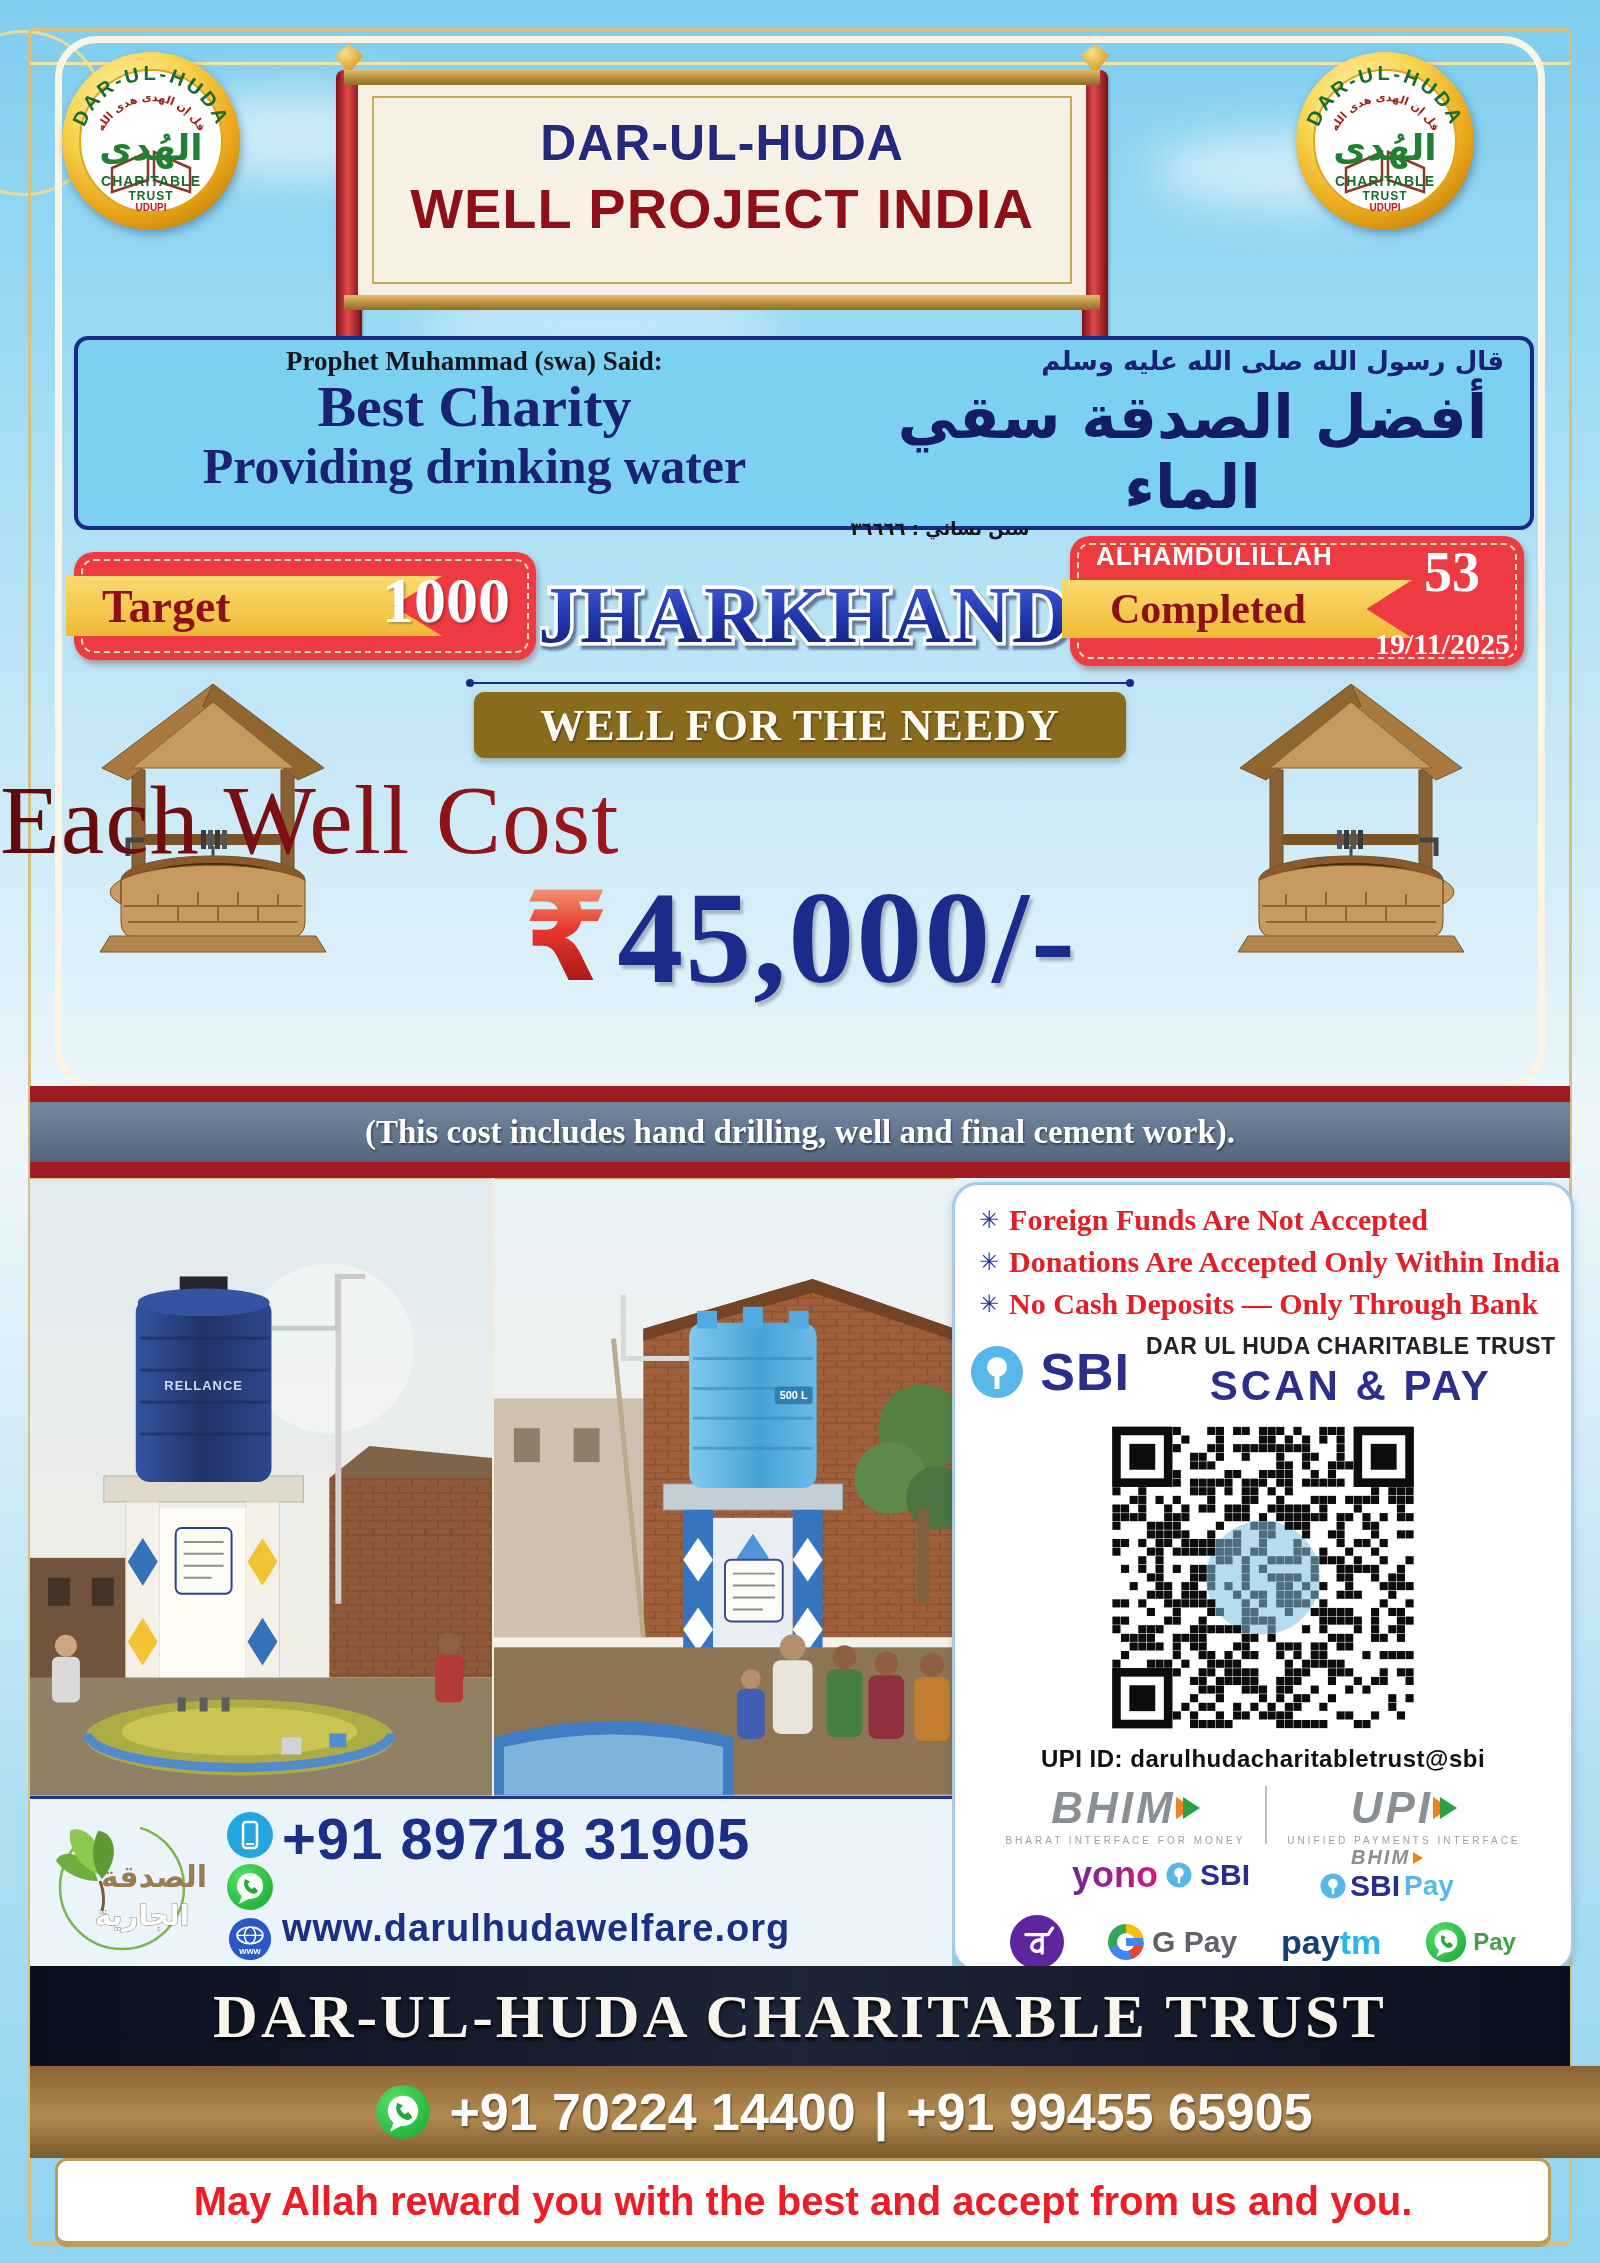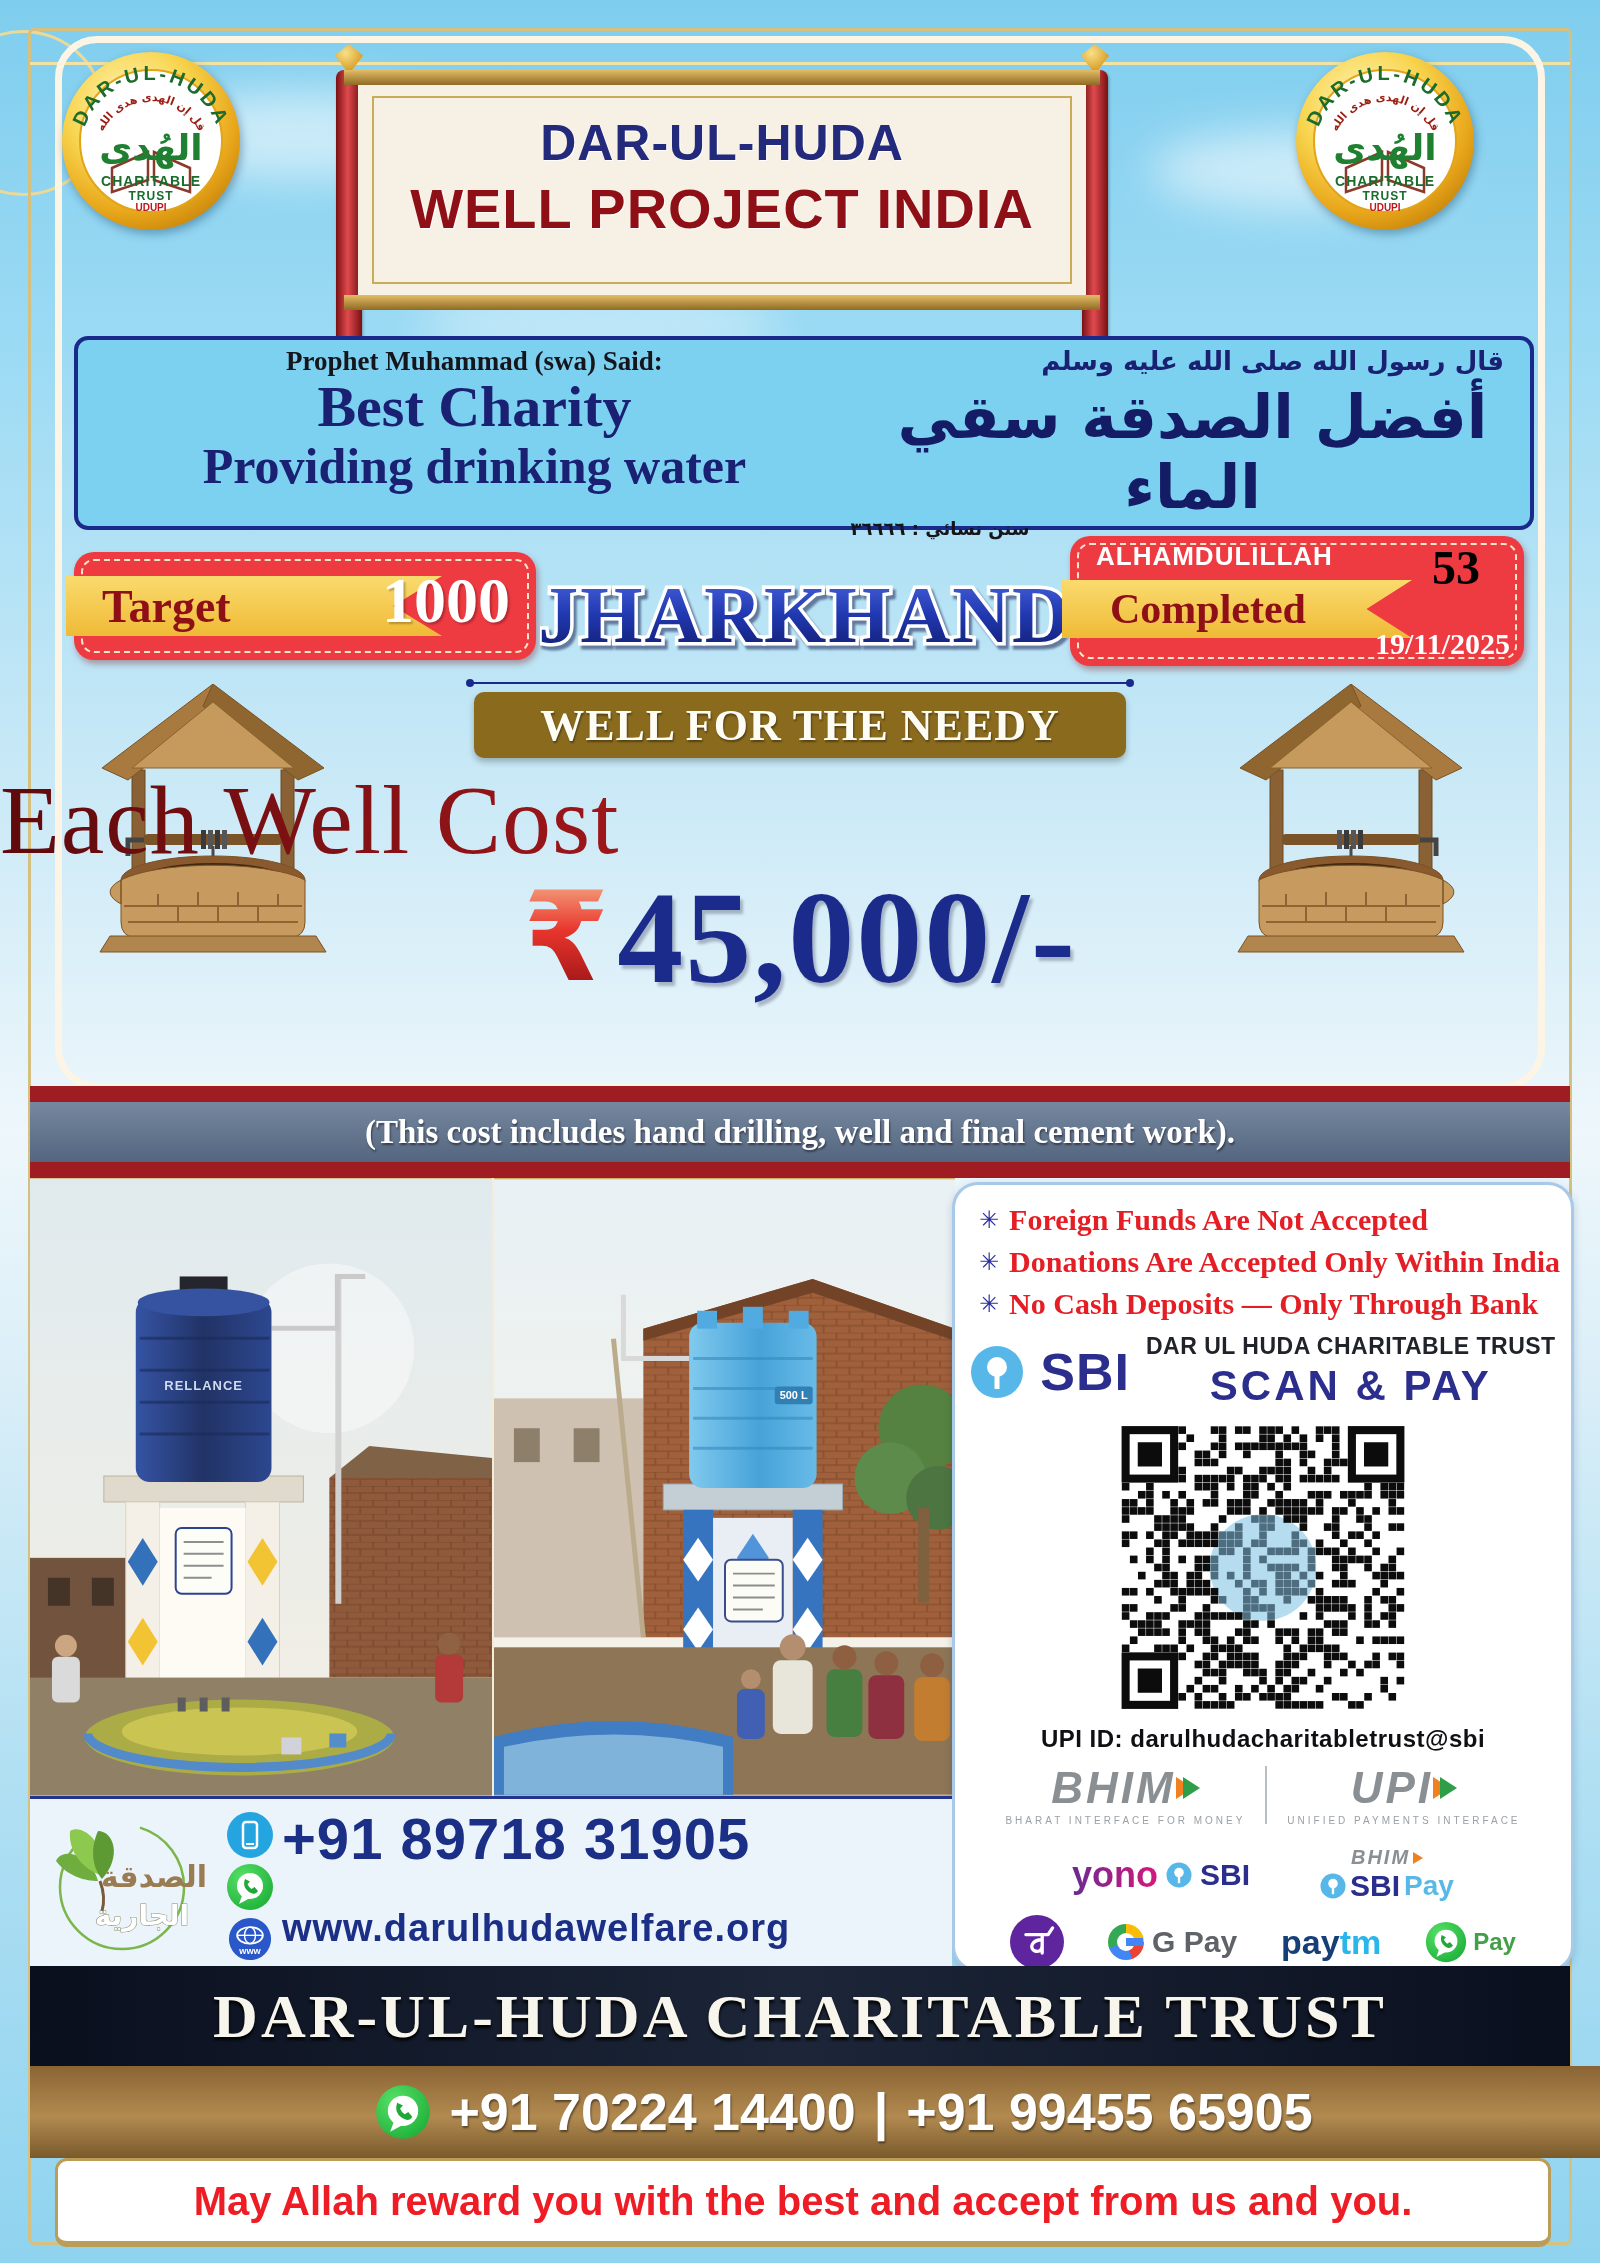--- a/index.html
+++ b/index.html
@@ -44,21 +44,21 @@
   #target-box{left:74px;top:552px;width:462px;height:108px;}
   .ribbon{position:absolute;background:linear-gradient(180deg,#fadb6e,#efba36);
     clip-path:polygon(0 0,100% 0,87% 50%,100% 100%,0 100%);display:flex;align-items:center;
     font-family:"Liberation Serif",serif;font-weight:700;color:#8e1016;box-shadow:0 3px 4px rgba(0,0,0,.25);}
   #target-ribbon{left:-8px;top:24px;width:340px;height:60px;font-size:46px;padding-left:36px;}
   #target-value{position:absolute;right:26px;top:12px;font-family:"Liberation Serif",serif;font-weight:700;font-size:64px;color:#fff;text-shadow:2px 2px 2px rgba(0,0,0,.25);}
   .state-svg{position:absolute;left:540px;top:556px;width:530px;height:112px;}
   #completed-box{left:1070px;top:536px;width:454px;height:130px;}
   #alham{position:absolute;left:26px;top:5px;font-weight:800;font-size:26px;color:#fff;letter-spacing:1px;}
   #completed-ribbon{left:-8px;top:44px;width:302px;height:58px;font-size:42px;padding-left:48px;}
-  #completed-value{position:absolute;right:44px;top:4px;font-family:"Liberation Serif",serif;font-weight:700;font-size:48px;color:#000000;}
+  #completed-value{position:absolute;right:44px;top:4px;font-family:"Liberation Serif",serif;font-weight:700;font-size:56px;color:#ffffff;}
   #completed-date{position:absolute;right:14px;bottom:5px;font-family:"Liberation Serif",serif;font-weight:700;font-size:30px;color:#fff;}
 
   .well{position:absolute;top:684px;width:250px;height:278px;}
   #needy-line{position:absolute;left:470px;top:682px;width:660px;height:2px;background:#1a2a8a;}
   #needy-line::before,#needy-line::after{content:"";position:absolute;top:-3px;width:8px;height:8px;border-radius:50%;background:#1a2a8a;}
   #needy-line::before{left:-4px;} #needy-line::after{right:-4px;}
   #needy{position:absolute;left:474px;top:692px;width:652px;height:66px;background:#8a6b1e;border-radius:10px;
     display:flex;align-items:center;justify-content:center;font-family:"Liberation Serif",serif;font-weight:700;
     font-size:44px;color:#fdfdf5;letter-spacing:1px;text-shadow:1px 2px 2px rgba(0,0,0,.4);box-shadow:0 4px 6px rgba(0,0,0,.25);}
   #cost-heading{position:absolute;left:0;right:0;top:764px;text-align:left;font-family:"Liberation Serif",serif;
@@ -94,21 +94,21 @@
   #upi-id{margin-top:8px;font-weight:800;font-size:24px;color:#101014;letter-spacing:.5px;}
   #bhim-row{display:flex;align-items:center;gap:20px;margin-top:10px;}
   .paylogo{display:flex;flex-direction:column;align-items:center;}
   .logoline{display:flex;align-items:center;}
   .bhimtxt{font-weight:800;font-style:italic;font-size:44px;color:#8a8f94;letter-spacing:3px;}
   .sub{font-size:10px;color:#9aa0a6;letter-spacing:3px;margin-top:2px;}
   .tri{width:0;height:0;border-top:11px solid transparent;border-bottom:11px solid transparent;border-left:17px solid #f08020;}
   .tri.g{border-left-color:#2e9e48;margin-left:-10px;}
   .tri.sm{border-top-width:6px;border-bottom-width:6px;border-left-width:10px;}
   .vdiv{width:2px;height:58px;background:#b8bec2;}
-  #yono-row{display:flex;align-items:center;gap:70px;margin-top:20px;}
+  #yono-row{display:flex;align-items:center;gap:70px;margin-top:0;}
   #yono-word{font-weight:900;font-size:36px;background:linear-gradient(90deg,#6a2a90,#d6187e);-webkit-background-clip:text;background-clip:text;color:transparent;}
   .sbi-mini{width:26px;height:26px;}
   .sbiblue{font-weight:800;font-size:30px;color:#2b2e8c;}
   .paycyan{font-weight:600;font-size:28px;color:#58b8e8;}
   #bhimsbipay{display:flex;flex-direction:column;align-items:center;}
   .bhim-small{font-weight:800;font-style:italic;font-size:20px;color:#8a8f94;letter-spacing:2px;display:flex;align-items:center;}
   #icons-row{display:flex;align-items:center;gap:44px;margin-top:12px;}
   .ppicon{width:54px;height:54px;border-radius:50%;background:#5f259f;display:flex;align-items:center;justify-content:center;}
   .gpay{display:flex;align-items:center;gap:8px;font-weight:600;font-size:30px;color:#5f6368;}
   .gicon{width:36px;height:36px;border-radius:50%;position:relative;

